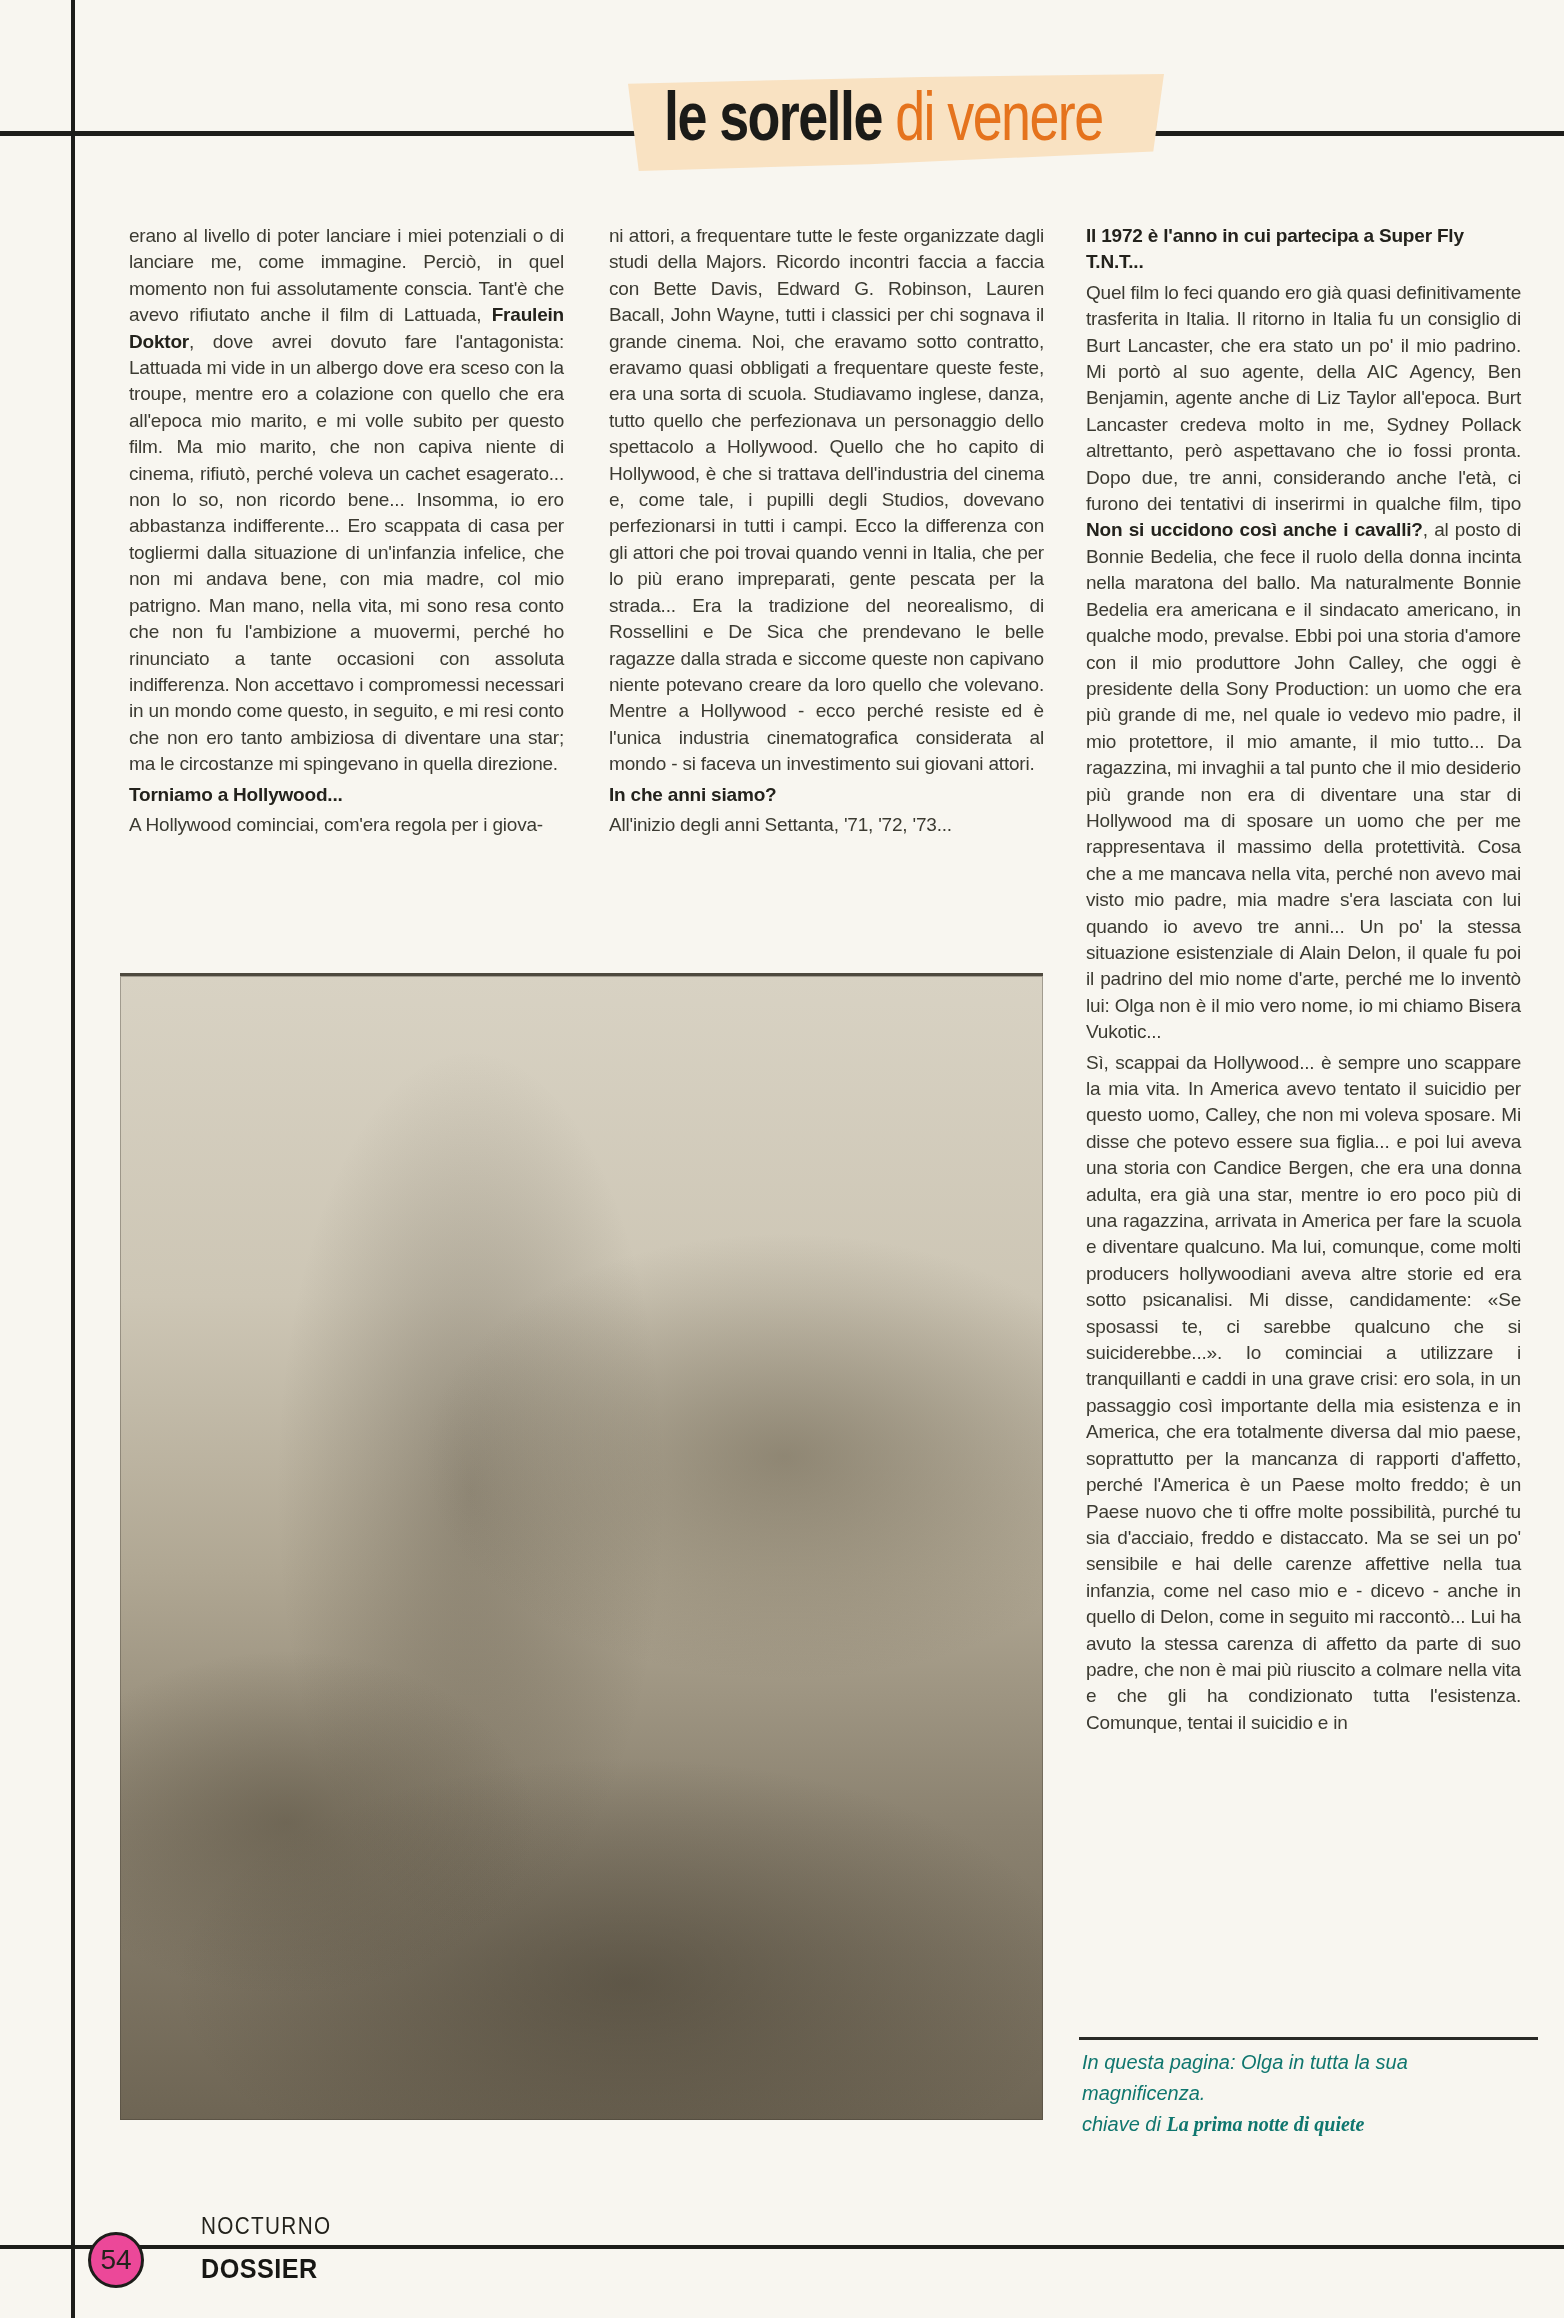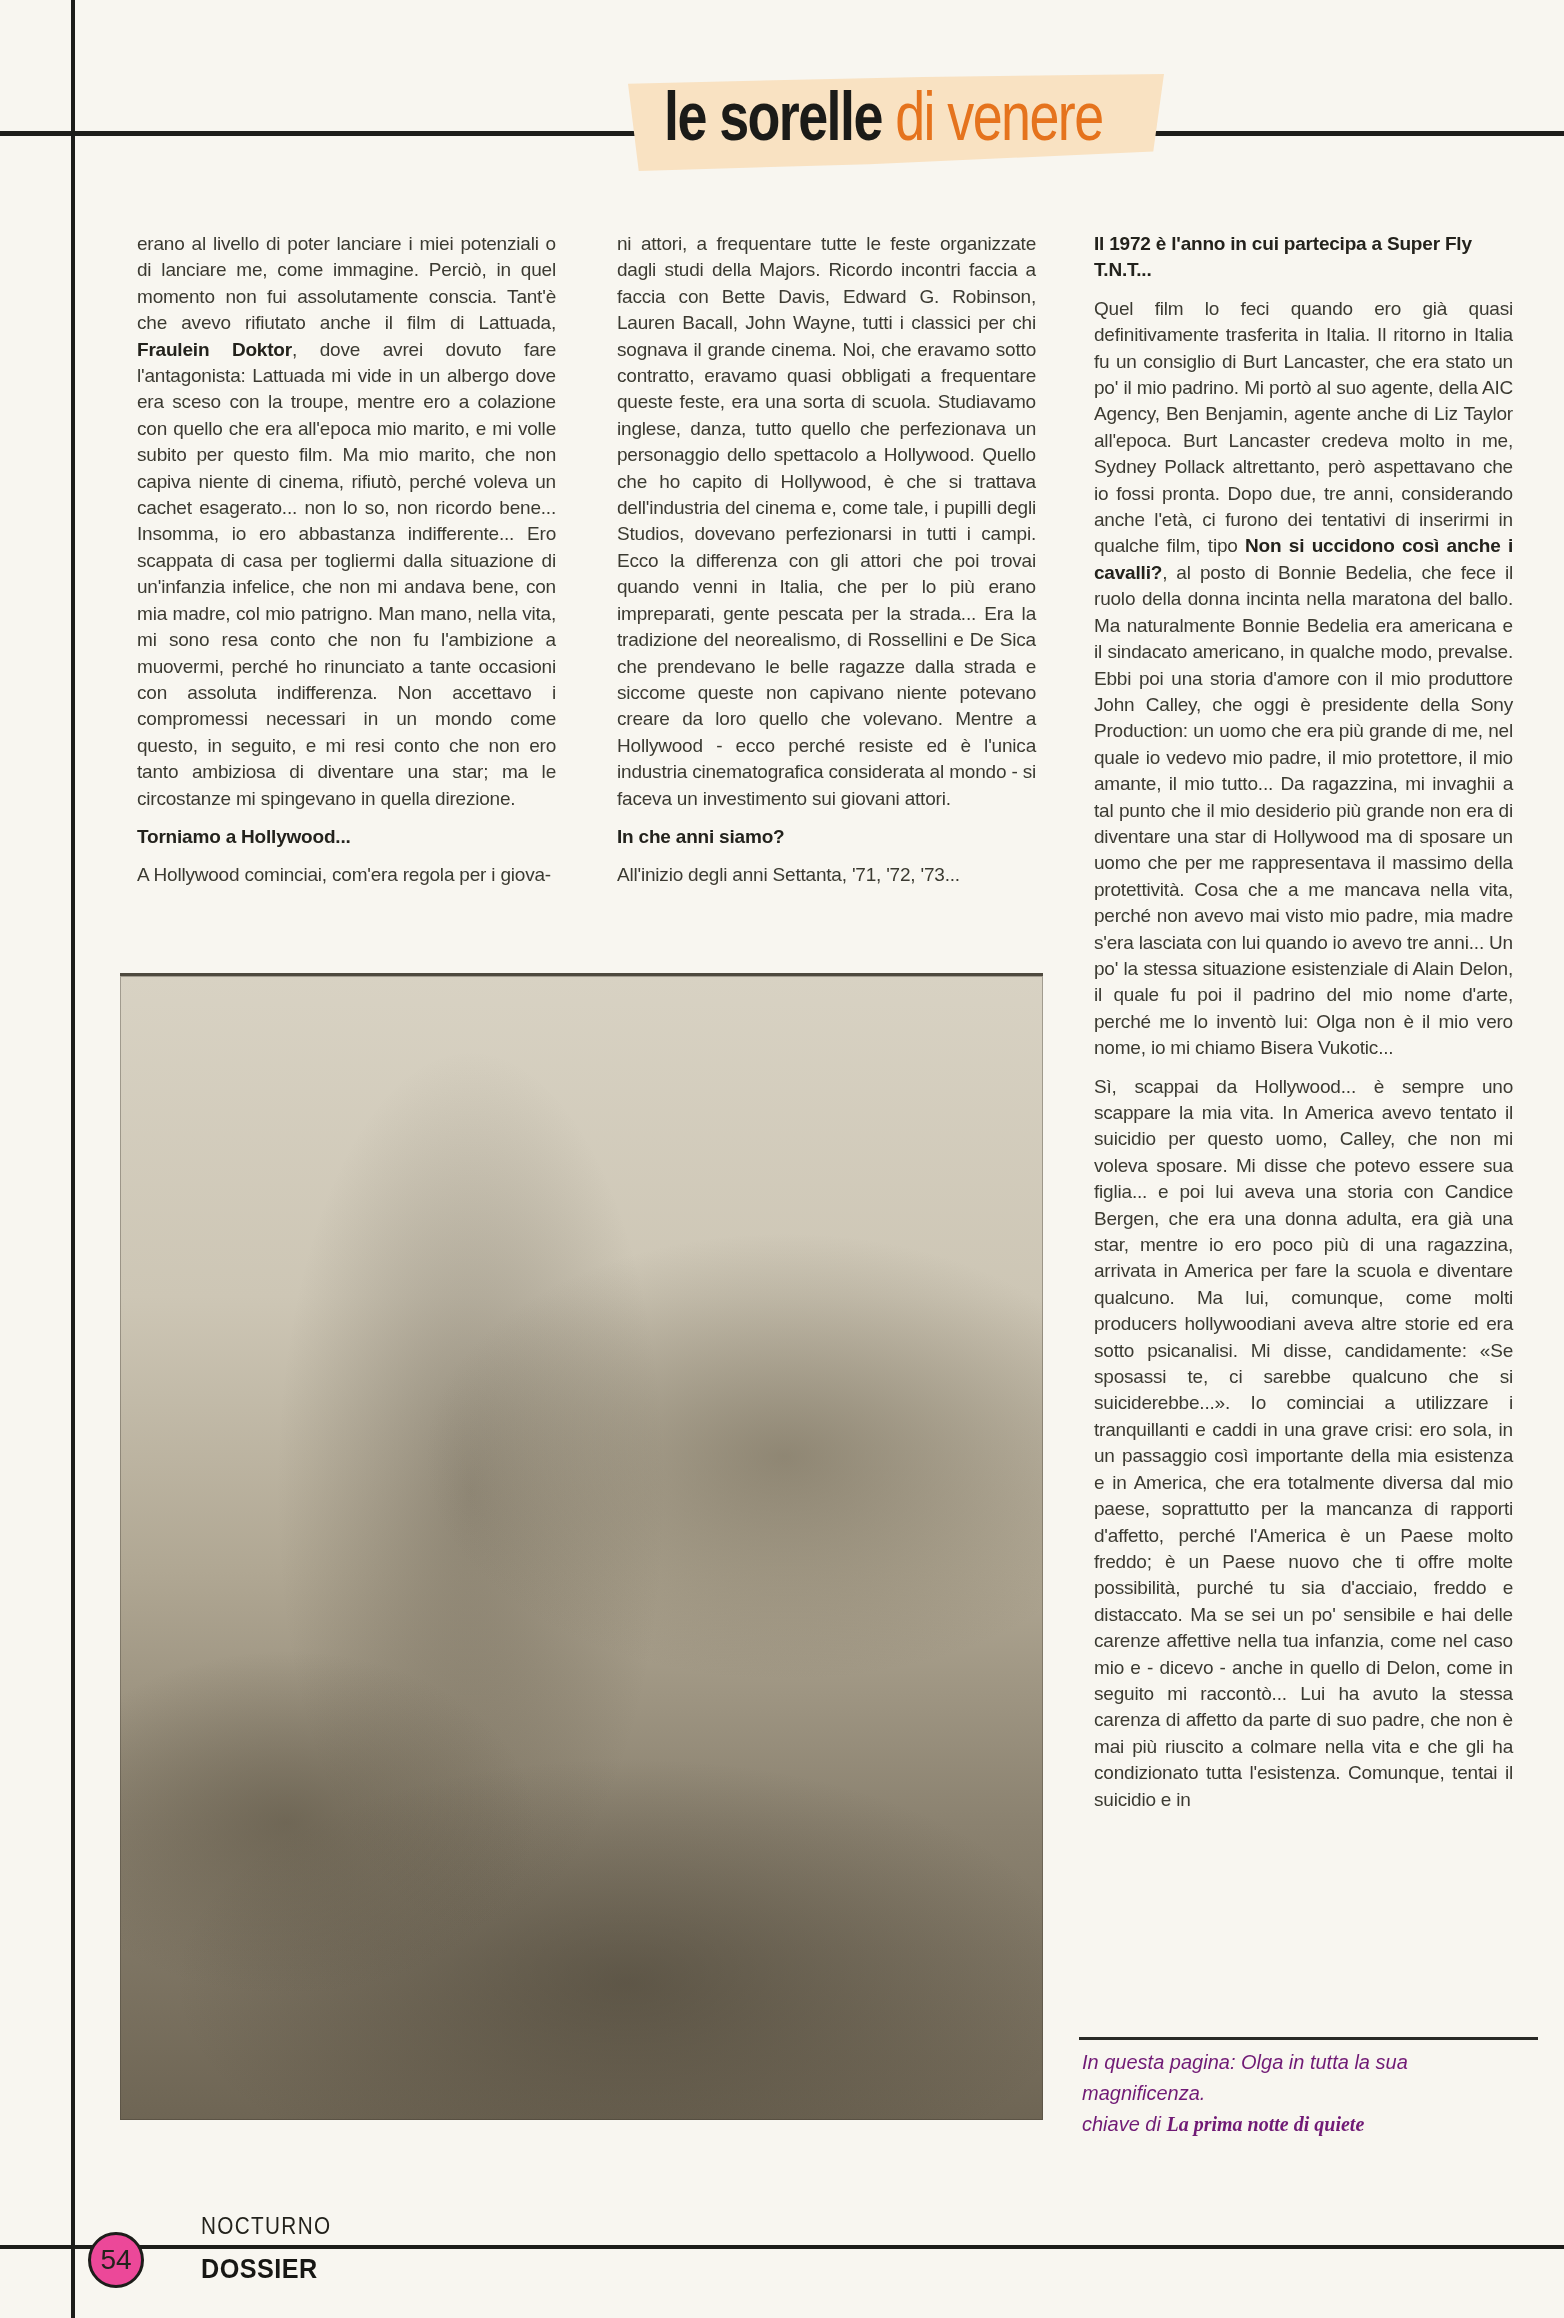--- a/index.html
+++ b/index.html
@@ -29,21 +29,21 @@
   }
   .page-title .t-black{font-weight:700;color:#1b1b18;}
   .page-title .t-orange{font-weight:500;color:#e5731d;}
 
   
   .col{
     position:absolute;top:219px;width:443px;
     font-size:19px;line-height:26.4px;text-align:justify;
     letter-spacing:-0.2px;overflow:hidden;
   }
-  .col p{margin:12px;padding:0;}
+  .col p{margin:4px;padding:0;}
   .col p.q{font-weight:700;color:#23221c;text-align:left;}
   .col .b{font-weight:700;color:#23221c;}
   #col-0{left:125px;height:751px;}
   #col-1{left:605px;height:751px;}
   #col-2{left:1082px;height:1801px;}
 
   
   .photo{
     position:absolute;left:120px;top:973px;width:923px;height:1144px;
     background:
@@ -52,21 +52,21 @@
       radial-gradient(ellipse 30% 55% at 38% 45%, rgba(70,62,48,0.35), rgba(0,0,0,0) 70%),
       radial-gradient(ellipse 70% 28% at 55% 88%, rgba(58,52,40,0.45), rgba(0,0,0,0) 70%),
       linear-gradient(180deg,#d8d2c3 0%,#cdc6b5 28%,#b0a793 52%,#8b8270 74%,#6e6554 100%);
     border-top:3px solid #4e493e;
     box-shadow:inset 0 0 0 1px rgba(60,55,45,0.35);
   }
 
   
   .caption{
     position:absolute;left:1082px;top:2047px;width:454px;
-    font-size:20px;line-height:31px;font-style:italic;color:#701a75;
+    font-size:20px;line-height:31px;font-style:italic;color:#0f766e;
   }
   .caption .b{font-weight:700;font-family:Liberation Serif, serif;}
 
   
   .page-badge{
     position:absolute;left:88px;top:2232px;width:56px;height:56px;
     border:3.5px solid #1d1d1a;border-radius:50%;
     background:#ec4899;box-sizing:border-box;
     display:flex;align-items:center;justify-content:center;
     font-size:28px;color:#23221c;z-index:2;

